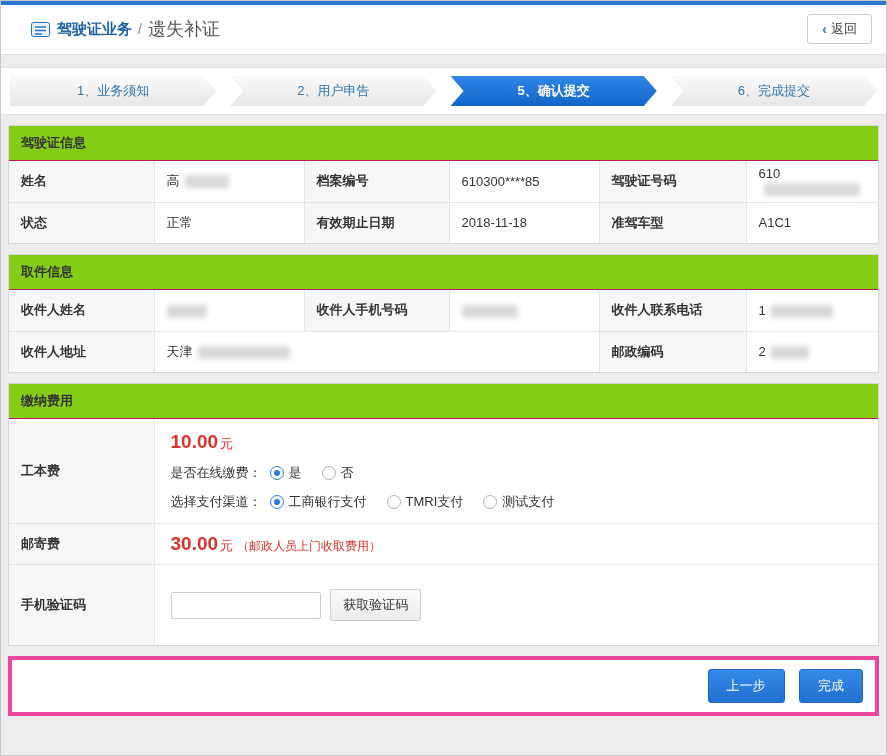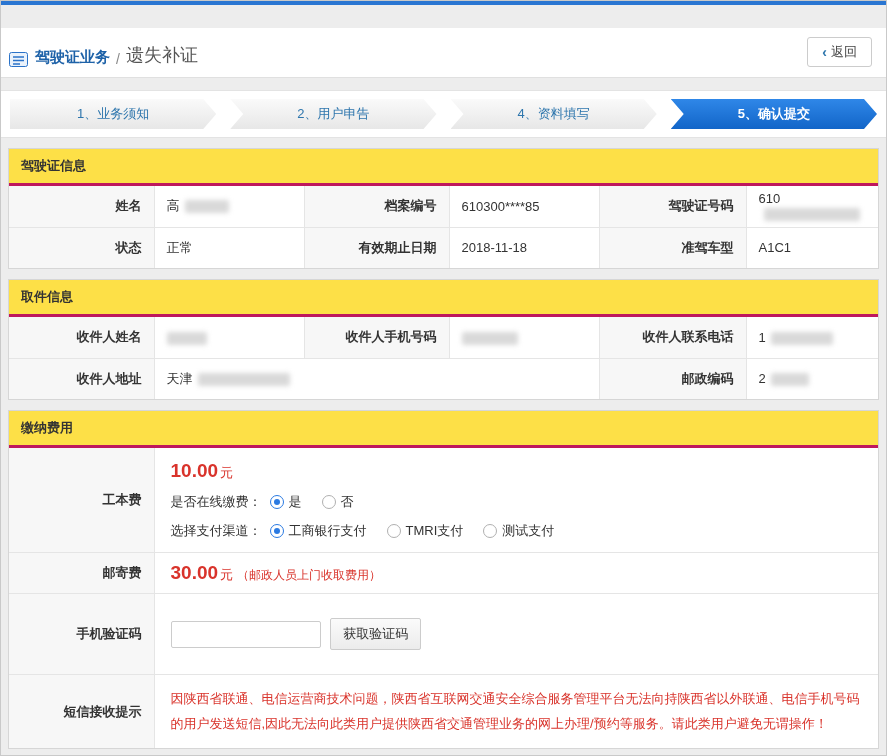--- a/index.html
+++ b/index.html
@@ -7,24 +7,23 @@
   body {
     font-family: "Liberation Sans", "DejaVu Sans", sans-serif;
     background:#ededed;
     color:#333;
     overflow:hidden;
     border:1px solid #c9c9c9;
   }
   .topline { height:4px; background:#2a76d2; }
   
   .topbar {
-    display:flex; align-items:flex-end;
-    background:#fff; padding:9px 14px 10px 8px;
+    display:flex; align-items:center;
+    background:#fff; padding:9px 14px 10px 30px;
     border-bottom:1px solid #e0e0e0;
-    margin-top:23px;
   }
   .doc-icon { display:inline-flex; margin-right:7px; }
   .title { color:#1e62a8; font-weight:bold; font-size:15px; }
   .sep { color:#888; margin:0 6px; font-size:14px; }
   .subtitle { color:#555; font-size:18px; }
   .back-btn {
     margin-left:auto; display:inline-flex; align-items:center;
     background:#fff; border:1px solid #ccc; border-radius:3px;
     padding:5px 14px; font-size:13px; color:#444; cursor:pointer;
     font-family:inherit;
@@ -45,26 +44,26 @@
   .step.first {
     clip-path: polygon(0 0, calc(100% - 13px) 0, 100% 50%, calc(100% - 13px) 100%, 0 100%);
   }
   .step.active {
     background:linear-gradient(#2f87e8,#1265c8);
     color:#fff; font-weight:bold;
   }
   
   .panel { margin:10px 7px 0 7px; background:#fff; border:1px solid #d6d6d6; }
   .panel-hd {
-    padding:8px 12px; background:#fde047; border-bottom:3px solid #be185d;
+    padding:8px 12px; background:#84cc16; border-bottom:1px solid #be185d;
     font-weight:bold; font-size:13px; color:#333;
   }
   table { width:100%; border-collapse:collapse; border-style:hidden; font-size:13px; table-layout:fixed; }
   td { border:1px solid #e5e5e5; padding:0 12px; height:41px; vertical-align:middle; }
-  td.label { background:#f7f7f7; text-align:right; font-weight:bold; color:#333; }
+  td.label { background:#f7f7f7; font-weight:bold; color:#333; }
   td.value { background:#fff; color:#333; }
   .redact {
     display:inline-block; height:13px; background:#d9d9d9;
     filter:blur(2.5px); border-radius:2px; vertical-align:middle; margin-left:5px;
   }
   
   .fee-cell { padding:12px 16px; }
   .fee-amount { color:#d9332b; font-size:19px; font-weight:bold; }
   .fee-unit { color:#d9332b; font-size:13px; margin-left:2px; }
   .fee-note { color:#d9332b; font-size:12px; margin-left:4px; }
@@ -121,22 +120,22 @@
   <span class="subtitle">遗失补证</span>
   <button class="back-btn">
     <span class="chev">‹</span>
     <span>返回</span>
   </button>
 </header>
 
 <nav class="steps">
   <div class="step first"><span>1、业务须知</span></div>
   <div class="step"><span>2、用户申告</span></div>
-  <div class="step"><span>4、资料填写</span></div>
   <div class="step active"><span>5、确认提交</span></div>
+  <div class="step"><span>6、完成提交</span></div>
 </nav>
 
 <section class="panel">
   <div class="panel-hd">驾驶证信息</div>
   <table>
     <colgroup>
         <col style="width:145px">
         <col style="width:150px">
         <col style="width:145px">
         <col style="width:150px">
@@ -232,26 +231,20 @@
         <span class="fee-amount">30.00</span><span class="fee-unit">元</span><span class="fee-note">（邮政人员上门收取费用）</span>
       </td>
     </tr>
     <tr>
       <td class="label">手机验证码</td>
       <td class="value" style="padding:24px 16px;height:46px;">
         <input class="code-input" type="text" value="" style="">
         <button class="code-btn">获取验证码</button>
       </td>
     </tr>
-    <tr>
-      <td class="label">短信接收提示</td>
-      <td class="value" style="padding:0;">
-        <div class="sms-text">因陕西省联通、电信运营商技术问题，陕西省互联网交通安全综合服务管理平台无法向持陕西省以外联通、电信手机号码的用户发送短信,因此无法向此类用户提供陕西省交通管理业务的网上办理/预约等服务。请此类用户避免无谓操作！</div>
-      </td>
-    </tr>
   </tbody>
     </table>
 </section>
 
 <div class="footer-bar">
   <button class="btn-primary">上一步</button>
   <button class="btn-primary">完成</button>
 </div>
 
 </body></html>

